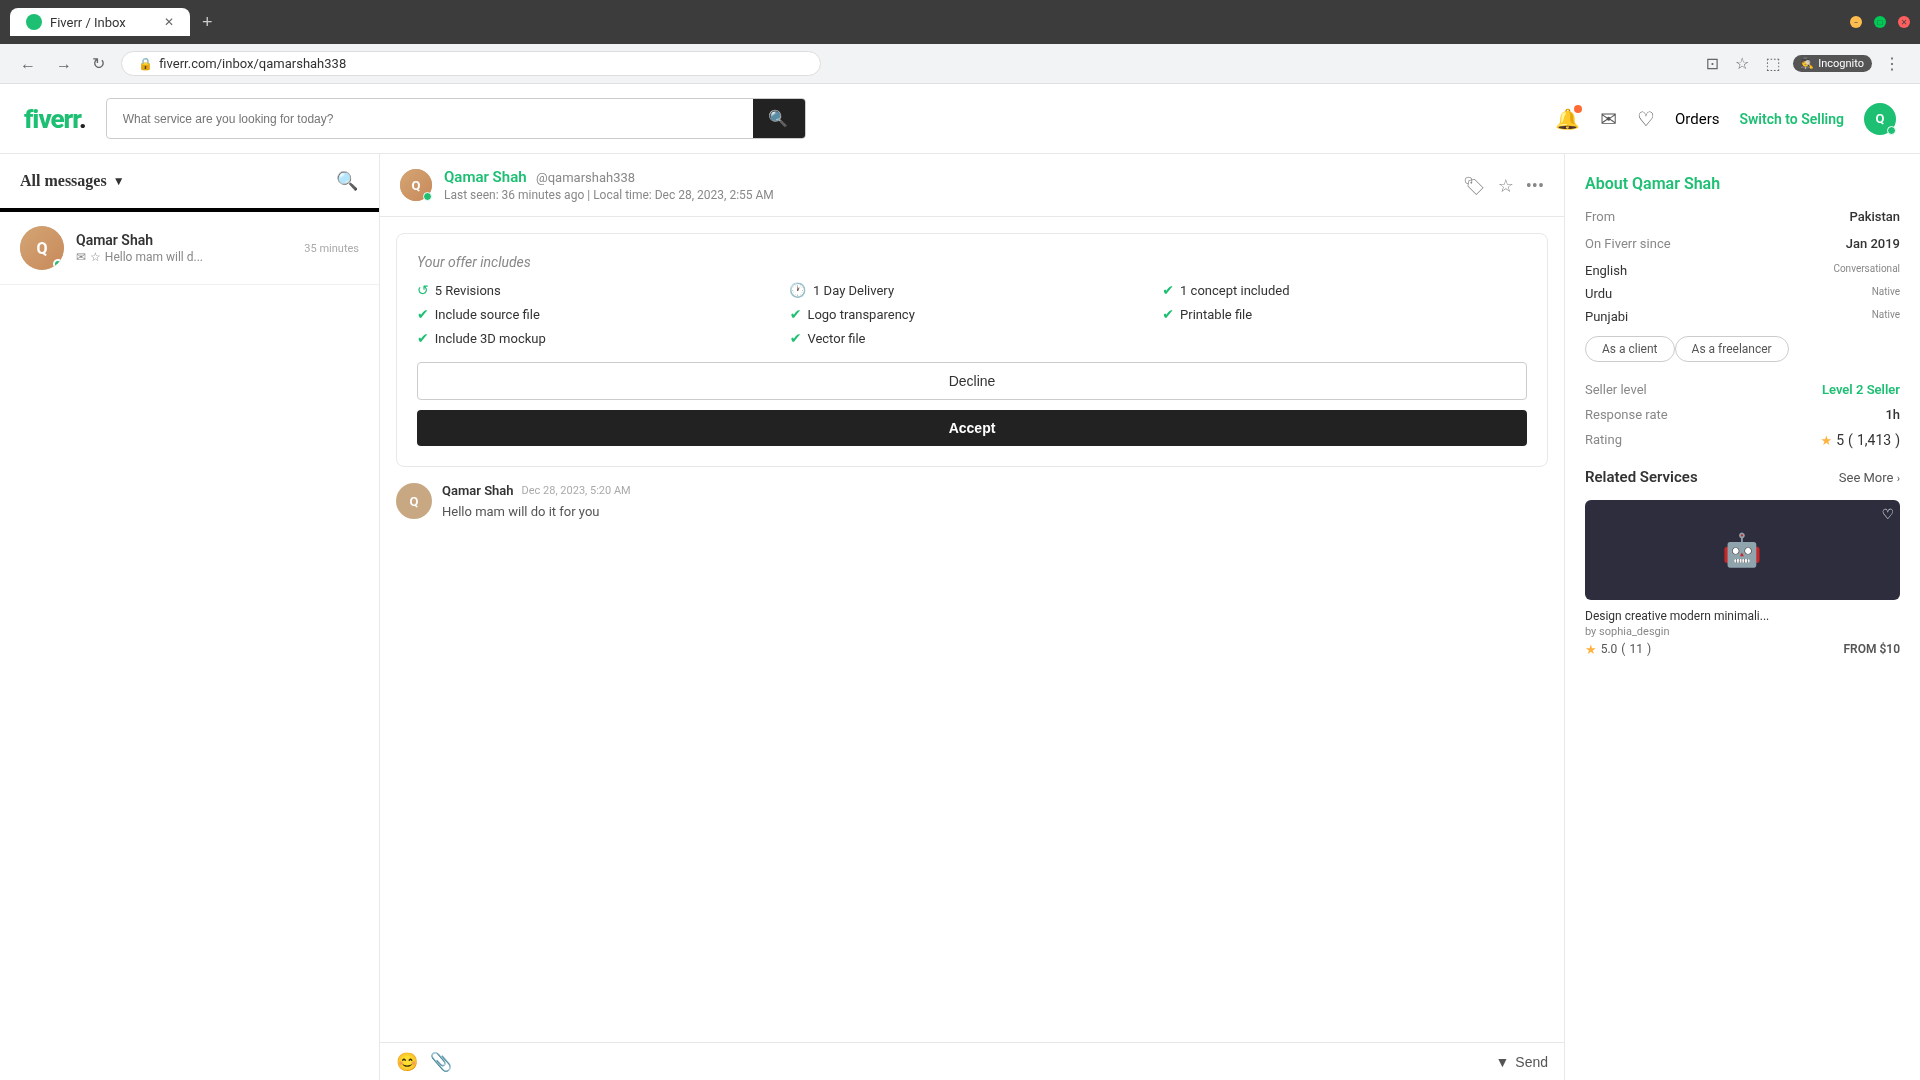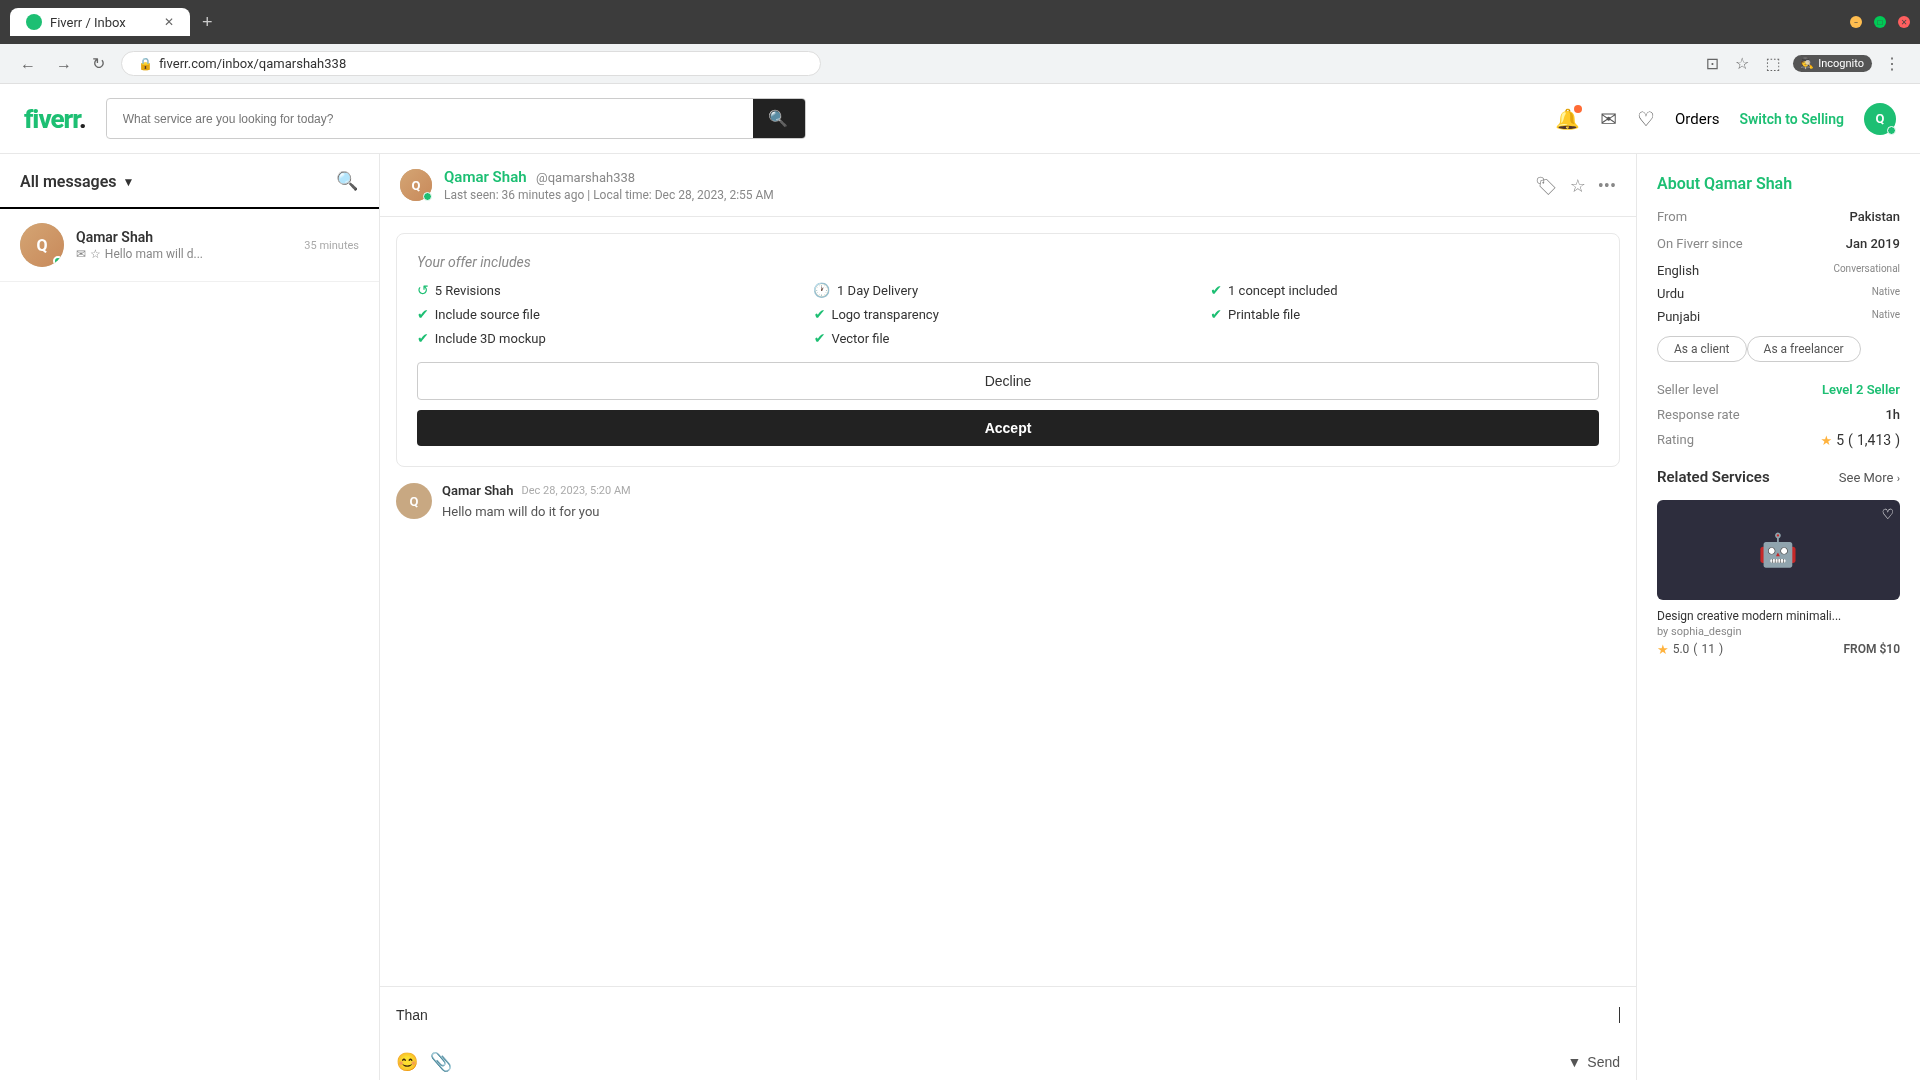--- a/index.html
+++ b/index.html
@@ -40,21 +40,21 @@
     .header-link { color: #000000; font-size: 15px; cursor: pointer; text-decoration: none; }
     .switch-selling { color: #1dbf73; font-size: 14px; font-weight: 600; cursor: pointer; }
     .avatar-circle { width: 32px; height: 32px; border-radius: 50%; background: #1dbf73; display: flex; align-items: center; justify-content: center; color: #fff; font-size: 13px; font-weight: 600; position: relative; cursor: pointer; }
     .online-dot { position: absolute; bottom: 0; right: 0; width: 9px; height: 9px; background: #1dbf73; border-radius: 50%; border: 1.5px solid #fff; }
 
     
     .main-layout { display: flex; height: calc(1080px - 44px - 40px - 70px); background: #f5f5f5; }
 
     
     .sidebar { width: 380px; background: #fff; border-right: 1px solid #e8e8e8; display: flex; flex-direction: column; }
-    .sidebar-header { padding: 16px 20px; display: flex; align-items: flex-end; justify-content: space-between; border-bottom: 2px solid #000000; }
+    .sidebar-header { padding: 16px 20px; display: flex; align-items: center; justify-content: space-between; border-bottom: 4px solid #000000; font-family: Liberation Serif, serif; }
     .sidebar-title { font-size: 16px; font-weight: 600; color: #333; display: flex; align-items: center; gap: 6px; cursor: pointer; }
     .search-icon-btn { color: #555; font-size: 18px; cursor: pointer; }
     .conversation-item { display: flex; align-items: center; gap: 12px; padding: 14px 20px; cursor: pointer; border-bottom: 1px solid #f0f0f0; background: #fff; }
     .conv-avatar { width: 44px; height: 44px; border-radius: 50%; background: #c8a882; display: flex; align-items: center; justify-content: center; color: #fff; font-size: 16px; font-weight: 600; position: relative; flex-shrink: 0; overflow: hidden; }
     .conv-online-dot { position: absolute; bottom: 1px; right: 1px; width: 10px; height: 10px; background: #1dbf73; border-radius: 50%; border: 2px solid #fff; }
     .conv-info { flex: 1; }
     .conv-name { font-size: 14px; font-weight: 600; color: #333; }
     .conv-preview { font-size: 12px; color: #888; margin-top: 2px; display: flex; align-items: center; gap: 4px; }
     .conv-time { font-size: 11px; color: #aaa; }
 
@@ -91,21 +91,21 @@
 
     
     .chat-input-area { border-top: 1px solid #e8e8e8; }
     .chat-input-box { padding: 12px 16px; min-height: 56px; display: flex; align-items: center; }
     .chat-input { flex: 1; border: none; outline: none; font-size: 14px; color: #333; background: transparent; }
     .chat-input-toolbar { padding: 8px 16px; display: flex; align-items: center; gap: 12px; }
     .toolbar-icon { color: #888; font-size: 18px; cursor: pointer; }
     .send-btn { margin-left: auto; background: none; border: none; color: #555; font-size: 14px; cursor: pointer; display: flex; align-items: center; gap: 6px; font-weight: 500; }
 
     
-    .right-panel { width: 284px; background: #fff; border-left: 1px solid #e8e8e8; overflow-y: auto; padding: 20px; }
+    .right-panel { width: 356px; background: #fff; border-left: 1px solid #e8e8e8; overflow-y: auto; padding: 20px; }
     .about-section { margin-bottom: 20px; }
     .about-title { font-size: 16px; font-weight: 600; color: #333; margin-bottom: 16px; }
     .about-title span { color: #1dbf73; cursor: pointer; }
     .about-row { display: flex; justify-content: space-between; align-items: flex-start; margin-bottom: 12px; }
     .about-label { font-size: 13px; color: #888; }
     .about-value { font-size: 13px; color: #333; font-weight: 500; }
     .lang-row { display: flex; justify-content: space-between; margin-bottom: 8px; }
     .lang-name { font-size: 13px; color: #333; }
     .lang-level { font-size: 10px; color: #888; }
     .role-tabs { display: flex; margin-top: 12px; }
@@ -289,24 +289,20 @@
             <span class="msg-name">Qamar Shah</span>
             <span class="msg-time">Dec 28, 2023, 5:20 AM</span>
           </div>
           <div class="msg-text">Hello mam will do it for you</div>
         </div>
       </div>
 
     </div>
 
     <div class="chat-input-area">
-      <div class="chat-input-box">
-        <input class="chat-input" type="text" value="Than" style="">
-        <span style="width:1px;height:16px;background:#333;display:inline-block;"></span>
-      </div>
       <div class="chat-input-toolbar">
         <span class="toolbar-icon">😊</span>
         <span class="toolbar-icon">📎</span>
         <button class="send-btn">
           <span>▼</span>
           <span>Send</span>
         </button>
       </div>
     </div>
   </div>

